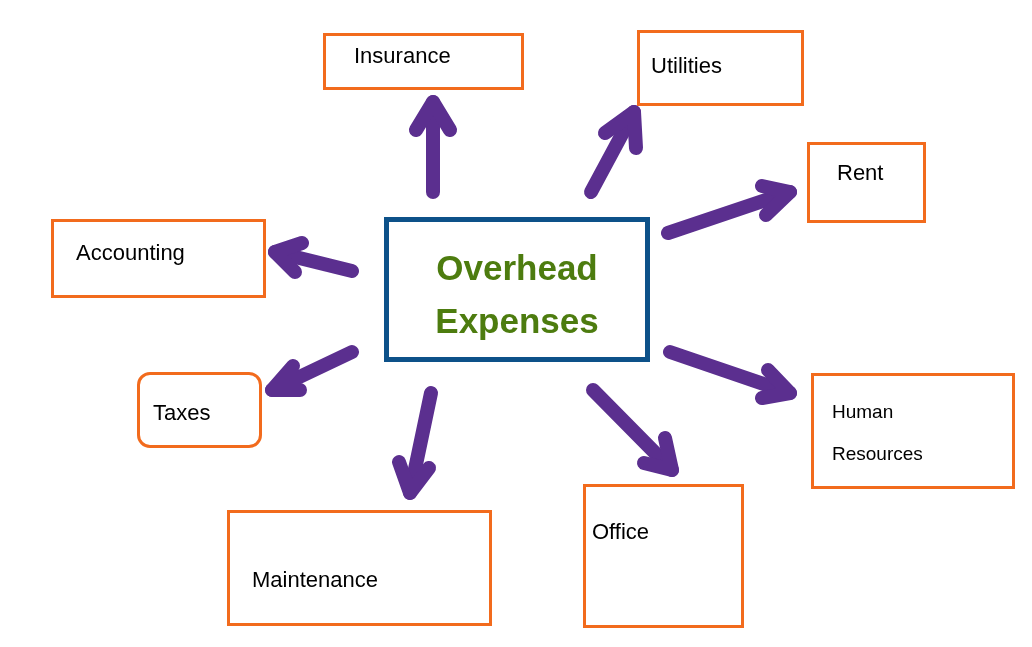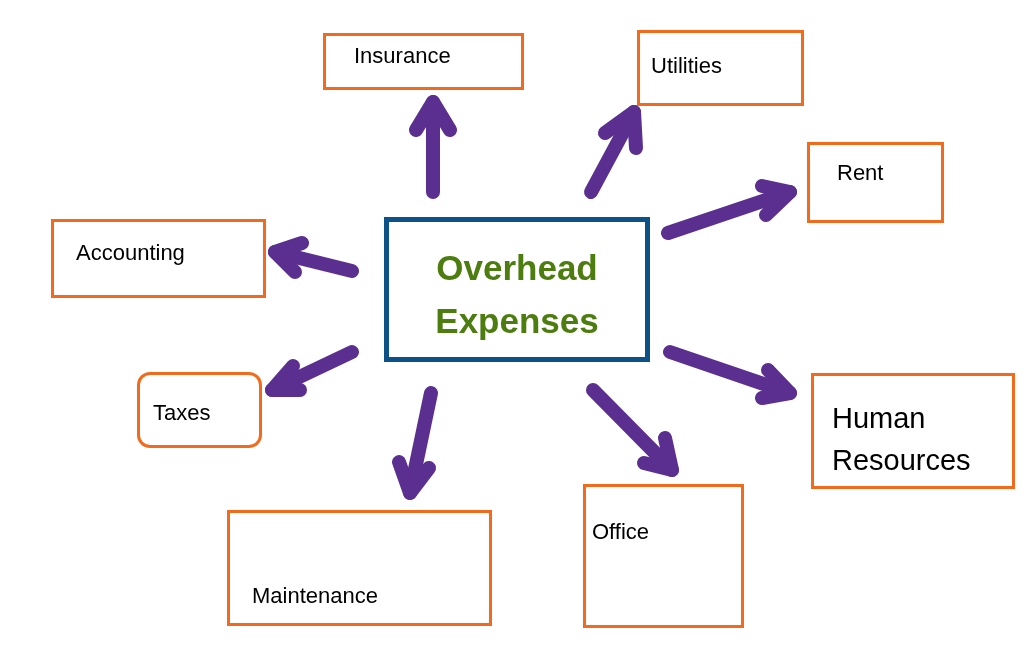--- a/index.html
+++ b/index.html
@@ -70,36 +70,36 @@
 </div>
 
 <div class="node" style="left:323px; top:33px; width:201px; height:57px;">
   <span style="left:28px; top:6px;">Insurance</span>
 </div>
 
 <div class="node" style="left:637px; top:30px; width:167px; height:76px;">
   <span style="left:11px; top:19px;">Utilities</span>
 </div>
 
-<div class="node" style="left:807px; top:142px; width:137px; height:81px;">
+<div class="node" style="left:807px; top:142px; width:119px; height:81px;">
   <span style="left:27px; top:14px;">Rent</span>
 </div>
 
 <div class="node" style="left:51px; top:219px; width:215px; height:79px;">
   <span style="left:22px; top:17px;">Accounting</span>
 </div>
 
 <div class="node" style="left:137px; top:372px; width:125px; height:76px;border-radius:13px;">
   <span style="left:13px; top:24px;">Taxes</span>
 </div>
 
-<div class="node" style="left:811px; top:373px; width:204px; height:116px; font-size:29px;">
+<div class="node" style="left:811px; top:373px; width:204px; height:116px; font-size:19px;">
   <span style="left:18px; top:24px;">Human</span>
   <span style="left:18px; top:66px;">Resources</span>
 </div>
 
 <div class="node" style="left:227px; top:510px; width:265px; height:116px;">
-  <span style="left:22px; top:53px;margin-top:16px;">Maintenance</span>
+  <span style="left:22px; top:53px;">Maintenance</span>
 </div>
 
 <div class="node" style="left:583px; top:484px; width:161px; height:144px;padding-left:32px;">
   <span style="left:6px; top:31px;">Office</span>
 </div>
 
 </body></html>

